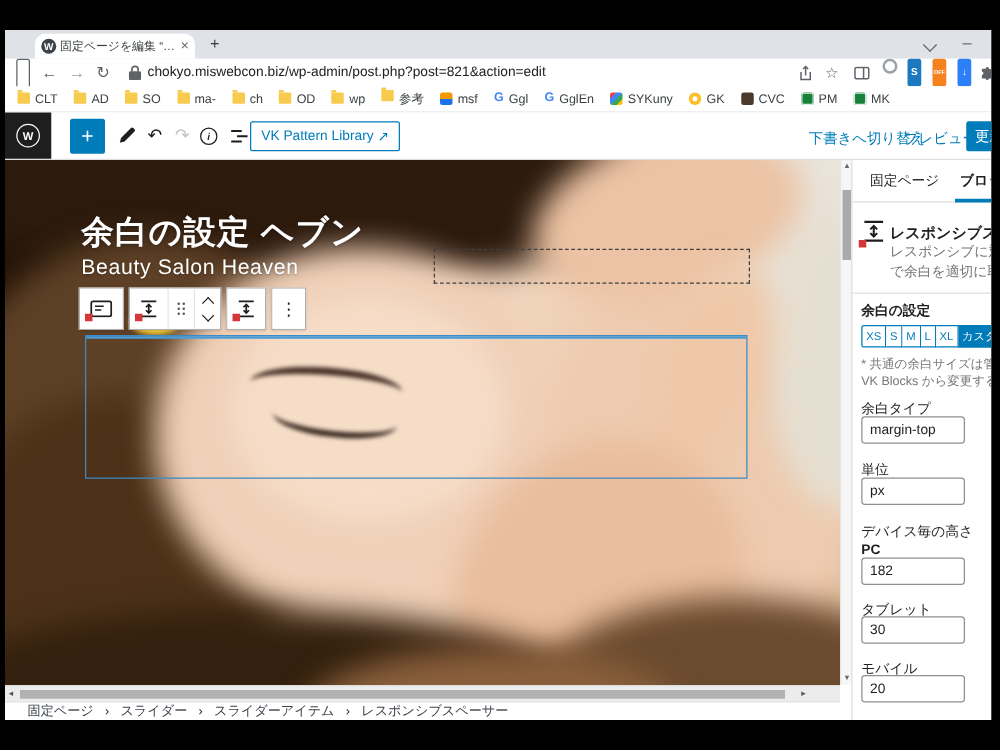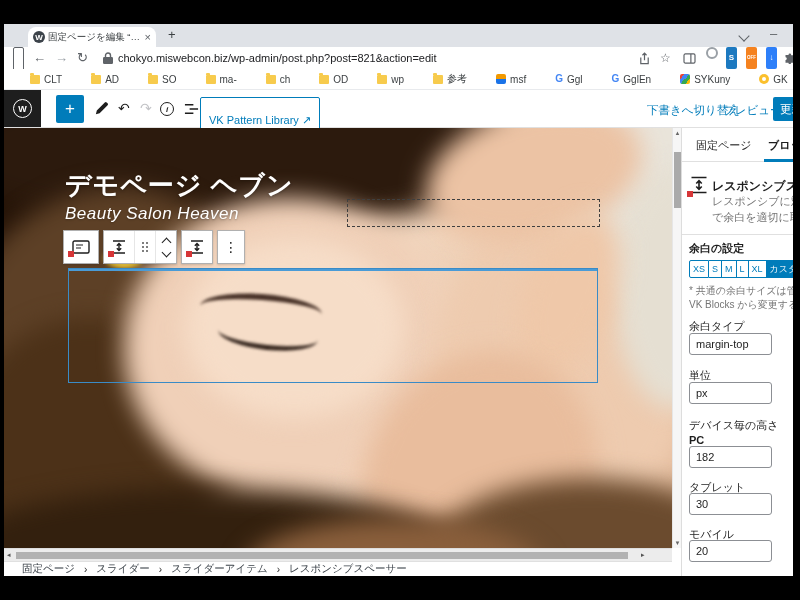--- a/index.html
+++ b/index.html
@@ -25,21 +25,21 @@
   .nav-glyph{font-size:13px;color:#5f6368;}
   .sq-icon{position:absolute;left:9px;top:6px;width:9px;height:9px;border:1.5px solid #5f6368;border-radius:2px;}
   .url{font-size:11px;color:#202124;white-space:nowrap;}
   .svgi{position:absolute;top:5px;}
   .ext{position:absolute;top:6px;width:11px;height:11px;border-radius:2px;font-size:6px;color:#fff;
        display:flex;align-items:center;justify-content:center;font-weight:bold;}
 
   
   .bookmarks{position:absolute;left:0;top:45px;width:789px;height:21px;background:#fff;border-bottom:1px solid #e8eaed;
        display:flex;align-items:center;padding-left:10px;box-sizing:border-box;}
-  .bm{display:flex;align-items:center;margin-right:13px;flex:0 0 auto;margin-left:16px;}
+  .bm{display:flex;align-items:flex-start;margin-right:13px;flex:0 0 auto;}
   .bm-label{font-size:10px;color:#3c4043;margin-left:4px;}
   .bi{width:10px;height:9px;flex:0 0 auto;}
   .bi-folder{background:#f7cb4d;border-radius:1px;position:relative;}
   .bi-folder::before{content:"";position:absolute;left:0;top:-2px;width:4px;height:2px;background:#f7cb4d;border-radius:1px 1px 0 0;}
   .bi-g{width:auto;height:auto;font-size:10px;font-weight:bold;color:#4285f4;line-height:1;}
   .bi-msf{background:linear-gradient(#f29900 55%,#1a73e8 55%);border-radius:2px;width:10px;height:10px;}
   .bi-multi{background:linear-gradient(135deg,#ea4335 25%,#4285f4 25% 50%,#34a853 50% 75%,#fbbc05 75%);border-radius:2px;width:10px;height:10px;}
   .bi-yellow{background:#fbc02d;border-radius:50%;width:10px;height:10px;position:relative;}
   .bi-yellow::after{content:"";position:absolute;left:3px;top:3px;width:4px;height:4px;border-radius:50%;background:#fff;}
   .bi-dark{background:#4b3b2f;border-radius:2px;width:10px;height:10px;}
@@ -50,38 +50,38 @@
   .wplogo{position:absolute;left:0;top:0;width:37px;height:37px;background:#1e1e1e;display:flex;align-items:center;justify-content:center;}
   .wplogo i{width:17px;height:17px;border:1.6px solid #fff;border-radius:50%;font-style:normal;color:#fff;font-size:9px;font-weight:bold;
        display:flex;align-items:center;justify-content:center;}
   .plusbtn{position:absolute;left:52px;top:5px;width:28px;height:28px;background:#007cba;color:#fff;border-radius:2px;
        font-size:17px;display:flex;align-items:center;justify-content:center;}
   .hicon{position:absolute;top:11px;color:#1e1e1e;font-size:14px;line-height:14px;}
   .hicon.dis{color:#c3c4c7;}
   .info-circle{position:absolute;left:156px;top:12px;width:12px;height:12px;border:1.4px solid #1e1e1e;border-radius:50%;
        font-size:8px;color:#1e1e1e;display:flex;align-items:center;justify-content:center;font-style:italic;font-weight:bold;}
   .vkbtn{position:absolute;left:196px;top:7px;height:24px;border:1px solid #007cba;border-radius:2px;color:#007cba;
-       font-size:11px;display:flex;align-items:flex-start;padding:16px 8px;box-sizing:border-box;background:#fff;}
+       font-size:11px;display:flex;align-items:center;padding:0 8px;box-sizing:border-box;background:#fff;}
   .toplink{position:absolute;top:13px;font-size:11.5px;color:#007cba;white-space:nowrap;}
   .updatebtn{position:absolute;left:769px;top:7px;width:34px;height:24px;background:#007cba;color:#fff;font-size:11.5px;
        display:flex;align-items:center;padding-left:7px;box-sizing:border-box;border-radius:2px 0 0 2px;}
 
   
   .canvas{position:absolute;left:0;top:104px;width:668px;height:420px;overflow:hidden;background:#caa184;}
   .ph{position:absolute;border-radius:50%;filter:blur(12px);}
   .photo-base{position:absolute;left:0;top:0;width:100%;height:100%;
      background:linear-gradient(100deg,#3a2312 0%,#6f4b2e 14%,#c49b79 26%,#e9c6ab 42%,#f1d5bd 58%,#eecdb2 75%,#e3bb9c 100%);}
   .brow{position:absolute;left:196px;top:166px;width:122px;height:32px;border-radius:50%;
      border-top:6px solid #463026;box-sizing:border-box;transform:rotate(4deg);filter:blur(1.5px);}
   .eye{position:absolute;left:214px;top:192px;width:100px;height:30px;border-radius:50%;
      border-bottom:5px solid #33241c;box-sizing:border-box;transform:rotate(6deg);filter:blur(1.5px);}
   .hero-heading{position:absolute;left:61px;top:40px;color:#fff;font-size:26px;font-weight:bold;letter-spacing:1px;
      text-shadow:0 1px 3px rgba(0,0,0,.25);white-space:nowrap;}
   .hero-sub{position:absolute;left:61px;top:76px;color:#fff;font-size:17px;letter-spacing:.5px;
-     text-shadow:0 1px 2px rgba(0,0,0,.25);white-space:nowrap;font-style:italic;}
+     text-shadow:0 1px 2px rgba(0,0,0,.25);white-space:nowrap;}
   .dotted-block{position:absolute;left:343px;top:71px;width:253px;height:28px;border:1px dashed #3f3f3f;box-sizing:border-box;}
   .sel-block{position:absolute;left:64px;top:140px;width:530px;height:115px;border:1.5px solid #3a8bc6;box-sizing:border-box;}
   .sel-block::before{content:"";position:absolute;left:0;top:0;right:0;height:2px;background:#4a9bd6;}
   .flower{position:absolute;left:100px;top:120px;width:40px;height:20px;border-radius:50%;
      background:radial-gradient(#ffe06a,#e8b70c);filter:blur(2px);}
 
   
   .blk-toolbar{position:absolute;left:59px;top:102px;height:34px;display:flex;gap:4px;}
   .tb-group{display:flex;background:#fff;border:1px solid #b0b0b0;box-shadow:0 1px 2px rgba(0,0,0,.15);}
   .tb-btn{width:30px;height:32px;display:flex;align-items:center;justify-content:center;position:relative;background:#fff;}
@@ -278,21 +278,21 @@
     <div class="ph" style="left:420px;top:-20px;width:220px;height:130px;background:#ecc3a4;transform:rotate(-15deg);"></div>
     <div class="ph" style="left:520px;top:80px;width:90px;height:170px;background:#efc8a9;transform:rotate(20deg);"></div>
     <div class="ph" style="left:360px;top:220px;width:230px;height:270px;background:#e9bd9d;transform:rotate(25deg);"></div>
     <div class="ph" style="left:-70px;top:360px;width:540px;height:150px;background:#33200e;"></div>
     <div class="ph" style="left:420px;top:350px;width:330px;height:170px;background:#6b4b2e;"></div>
     <div class="ph" style="left:240px;top:390px;width:300px;height:110px;background:#8a5f3c;"></div>
     <div class="brow"></div>
     <div class="eye"></div>
     <div class="flower"></div>
 
-    <div class="hero-heading">デモページ ヘブン</div>
+    <div class="hero-heading">余白の設定 ヘブン</div>
     <div class="hero-sub">Beauty Salon Heaven</div>
 
     <div class="dotted-block"></div>
     <div class="sel-block"></div>
 
     <div class="blk-toolbar">
       <div class="tb-group">
         <div class="tb-btn" style="width:34px;">
           <svg width="18" height="14" viewBox="0 0 18 14">
             <rect x="1" y="1" width="16" height="12" rx="1.5" fill="none" stroke="#1e1e1e" stroke-width="1.4"></rect>

